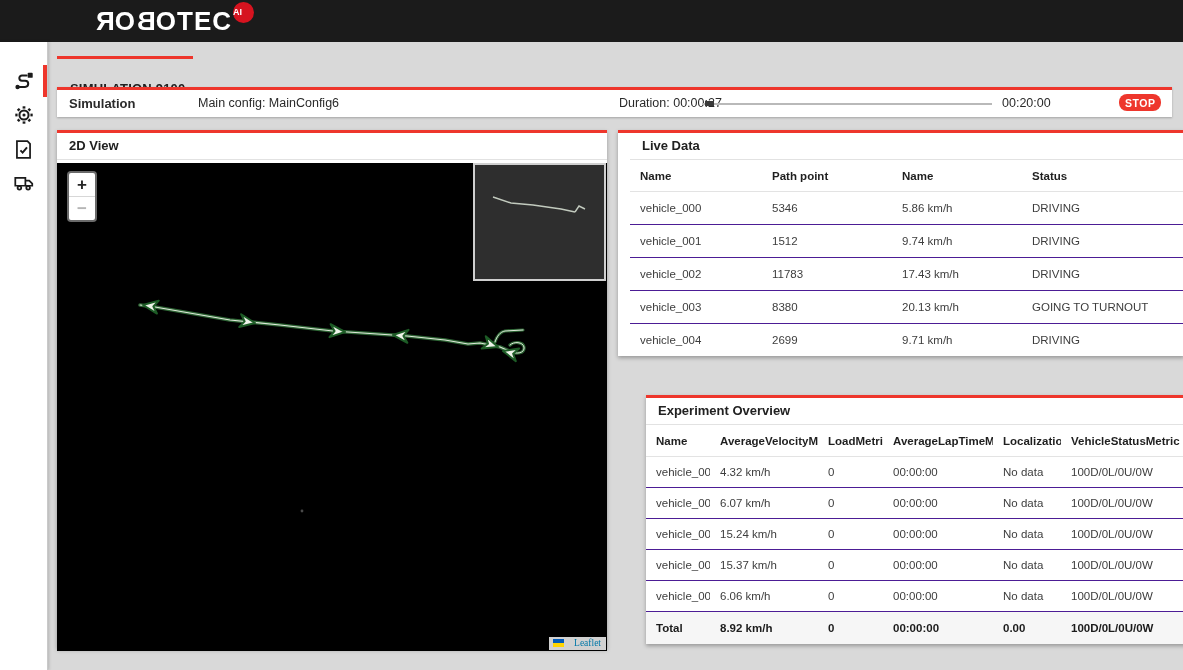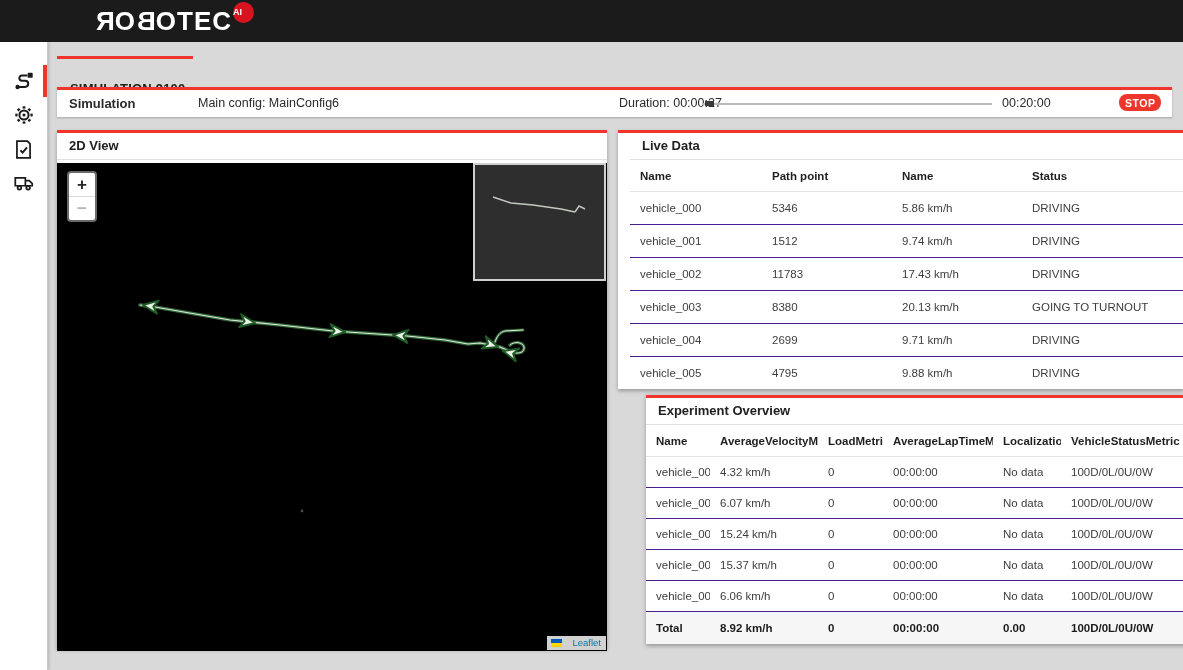--- a/index.html
+++ b/index.html
@@ -49,21 +49,21 @@
   
   .map-panel{left:57px;top:130px;width:550px;height:515px;}
   .map{position:absolute;left:0;top:30px;width:550px;height:488px;background:#000;}
   .zoomctl{position:absolute;left:10px;top:8px;width:26px;background:#fff;
       border:2px solid rgba(90,90,90,.9);border-radius:4px;overflow:hidden;z-index:4;}
   .zbtn{height:23px;line-height:23px;text-align:center;font-size:17px;font-weight:700;color:#262626;cursor:pointer;}
   .zbtn.zout{color:#b5b5b5;border-top:1px solid #d7d7d7;}
   .minimap{position:absolute;right:1px;top:0;width:129px;height:114px;background:#2e2e2e;
       border:2px solid #cfcfcf;z-index:3;cursor:pointer;}
   .attrib{position:absolute;right:1px;bottom:1px;background:rgba(255,255,255,.82);
-      padding:1px 5px 2px 4px;font-size:9.5px;display:flex;align-items:center;gap:10px;z-index:4;color:#333;}
+      padding:1px 5px 2px 4px;font-size:9.5px;display:flex;align-items:center;gap:10px;z-index:4;color:#333;font-family:Liberation Serif, serif;}
   .flag{width:11px;height:8px;display:inline-block;}
   .flag .t{display:block;width:11px;height:4px;background:#005bbb;}
   .flag .b{display:block;width:11px;height:4px;background:#ffd500;}
   .leaflet-link{color:#0078a8;text-decoration:none;}
 
   
   .live-panel{left:618px;top:130px;width:554px;padding-left:12px;}
   .exp-panel{left:618px;top:395px;width:554px;margin-left:28px;}
   table{width:100%;border-collapse:collapse;table-layout:fixed;font-size:11.5px;}
   th{text-align:left;font-weight:700;color:#1f1f1f;height:31px;padding:0 4px 0 10px;
@@ -229,26 +229,20 @@
           <td>8380</td>
           <td>20.13 km/h</td>
           <td>GOING TO TURNOUT</td>
         </tr>
         <tr>
           <td>vehicle_004</td>
           <td>2699</td>
           <td>9.71 km/h</td>
           <td>DRIVING</td>
         </tr>
-        <tr>
-          <td>vehicle_005</td>
-          <td>4795</td>
-          <td>9.88 km/h</td>
-          <td>DRIVING</td>
-        </tr>
       </tbody>
   </table>
 </section>
 
 <section class="abs panel exp-panel">
   <div class="panel-title">Experiment Overview</div>
   <table>
     <colgroup>
         <col style="width:64px">
         <col style="width:108px">

